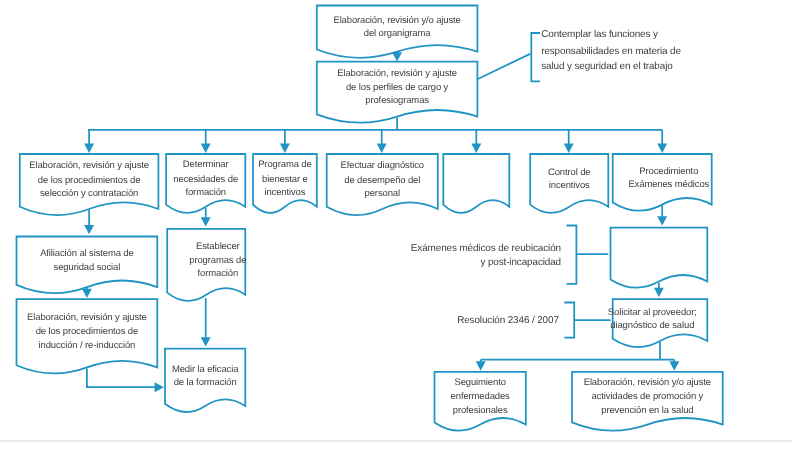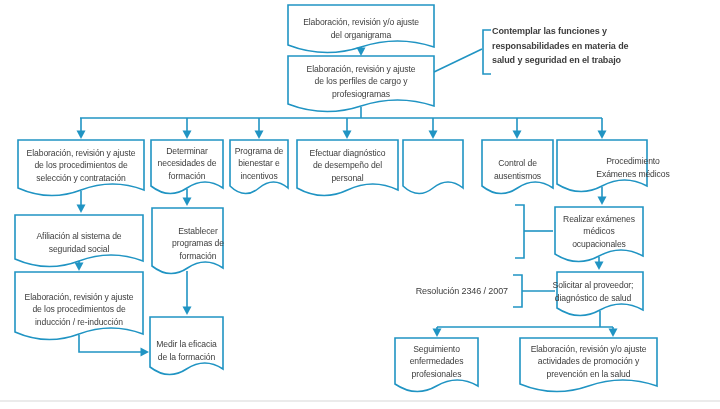--- a/index.html
+++ b/index.html
@@ -2,21 +2,21 @@
 <html><head>
 <meta charset="utf-8">
 <style>
   html,body{margin:0;padding:0;background:#fff;}
   .stage{
     position:relative;width:720px;height:409px;overflow:hidden;background:#fff;
     font-family:"Liberation Sans", sans-serif;
   }
   #wires{position:absolute;left:0;top:0;width:720px;height:409px;}
   .doc-node{
-    position:absolute;display:flex;align-items:flex-end;justify-content:center;
+    position:absolute;display:flex;align-items:center;justify-content:center;
     box-sizing:border-box;padding:2px 2px 14px 2px;z-index:2;pointer-events:none;
   }
   .doc-node span{
     display:block;text-align:center;white-space:pre;
     font-size:8.6px;line-height:12.5px;color:#3d3d3d;letter-spacing:-0.1px;
   }
   .annotation{
     position:absolute;z-index:2;font-size:9px;line-height:14.5px;color:#3d3d3d;
     white-space:pre;letter-spacing:-0.1px;
   }
@@ -122,23 +122,23 @@
 bienestar e
 incentivos</span>
     </div>
   <div class="doc-node" style="left:297px;top:140px;width:101px;height:58px">
       <span>Efectuar diagnóstico
 de desempeño del
 personal</span>
     </div>
   <div class="doc-node" style="left:482px;top:140px;width:71px;height:56px">
       <span>Control de
-ausentismos</span>
+incentivos</span>
     </div>
-  <div class="doc-node" style="left:582px;top:140px;width:102px;height:54px">
+  <div class="doc-node" style="left:557px;top:140px;width:102px;height:54px">
       <span>Procedimiento
 Exámenes médicos</span>
     </div>
 
   <div class="doc-node" style="left:15px;top:215px;width:128px;height:54px">
       <span>Afiliación al sistema de
 seguridad social</span>
     </div>
   <div class="doc-node" style="left:15px;top:272px;width:128px;height:70px">
       <span>Elaboración, revisión y ajuste
@@ -148,39 +148,36 @@
   <div class="doc-node" style="left:152px;top:208px;width:92px;height:68px">
       <span>Establecer
 programas de
 formación</span>
     </div>
   <div class="doc-node" style="left:150px;top:317px;width:73px;height:60px">
       <span>Medir la eficacia
 de la formación</span>
     </div>
 
-  <div class="doc-node" style="left:555px;top:207px;width:88px;height:57px">
-      <span>Realizar exámenes
-médicos
-ocupacionales</span>
-    </div>
   <div class="doc-node" style="left:557px;top:272px;width:72px;height:46px">
       <span>Solicitar al proveedor;
 diagnóstico de salud</span>
     </div>
   <div class="doc-node" style="left:395px;top:338px;width:83px;height:56px">
       <span>Seguimiento
 enfermedades
 profesionales</span>
     </div>
   <div class="doc-node" style="left:520px;top:338px;width:137px;height:56px">
       <span>Elaboración, revisión y/o ajuste
 actividades de promoción y
 prevención en la salud</span>
     </div>
 
-  <div class="annotation" style="left:492px;top:24px;width:170px;font-weight:bold;">Contemplar las funciones y
+  <div class="annotation" style="left:492px;top:24px;width:170px;">Contemplar las funciones y
 responsabilidades en materia de
 salud y seguridad en el trabajo</div>
+  <div class="annotation right" style="left:350px;top:219px;width:160px;line-height:13px;">Exámenes médicos de reubicación
+y post-incapacidad</div>
   <div class="annotation right" style="left:388px;top:284px;width:120px;">Resolución 2346 / 2007</div>
 
   <div class="hairline"></div>
 </div>
 
 </body></html>

